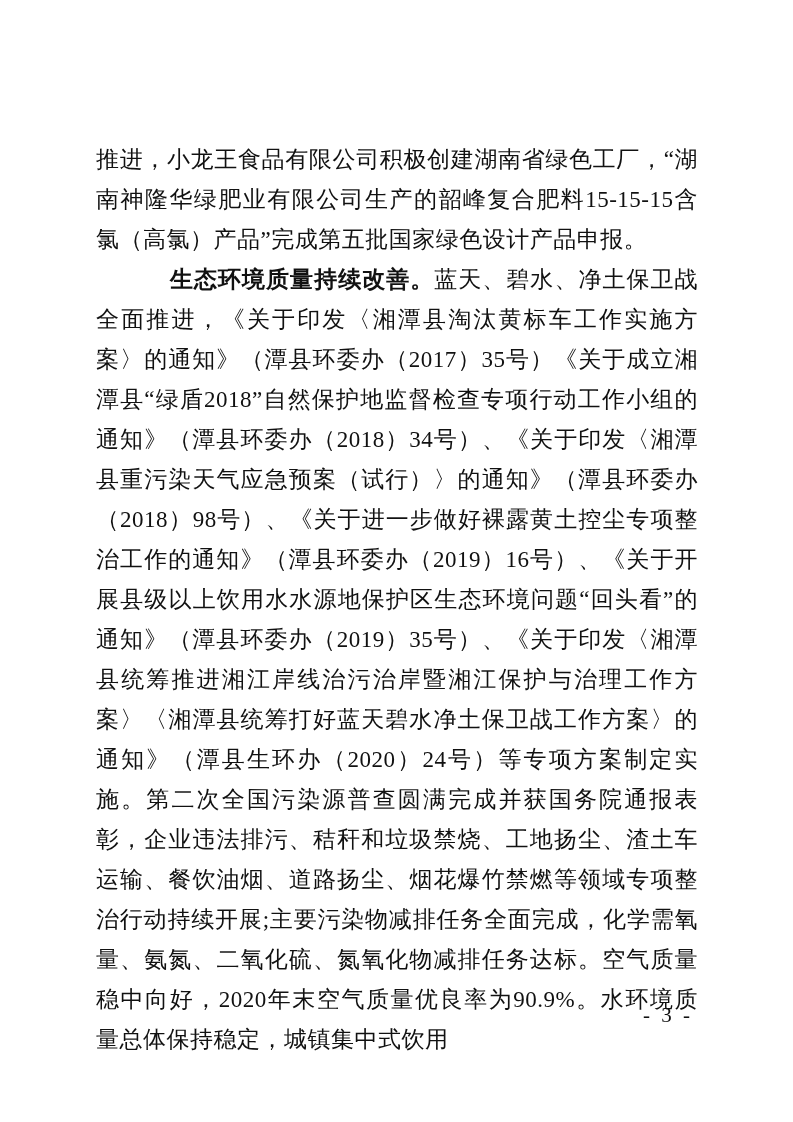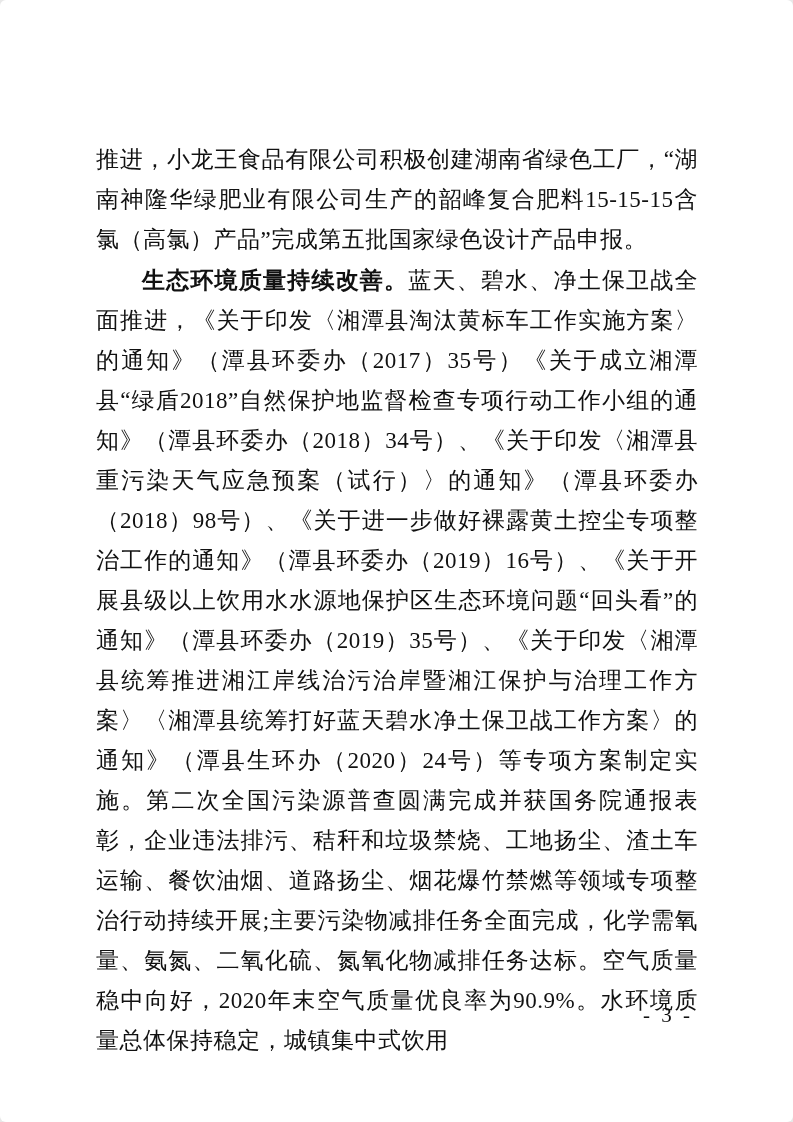--- a/index.html
+++ b/index.html
@@ -9,42 +9,42 @@
   }
   .page {
     position: relative;
     width: 793px;
     height: 1122px;
     margin: 0 auto;
     background: #ffffff;
     overflow: hidden;
     font-family: "Liberation Serif", "DejaVu Serif", serif;
     color: #111111;
-    border-radius: 6px;
   }
   .content {
     position: absolute;
     top: 140px;
     left: 96px;
     width: 602px;
     font-size: 23px;
     line-height: 40px;
     text-align: justify;
     letter-spacing: 0.5px;
   }
   .content p {
     margin: 0;
     padding: 0;
   }
   p.para-indent {
     text-indent: 2em;
   }
   .lead-bold {
     font-weight: bold;
-    font-family: Liberation Sans, sans-serif;
+    font-family: Liberation Serif, serif;
+    margin-left: 28px;
   }
   .page-number {
     position: absolute;
     top: 1000px;
     right: 100px;
     font-size: 21px;
     line-height: 30px;
     letter-spacing: 3px;
     color: #111111;
   }

